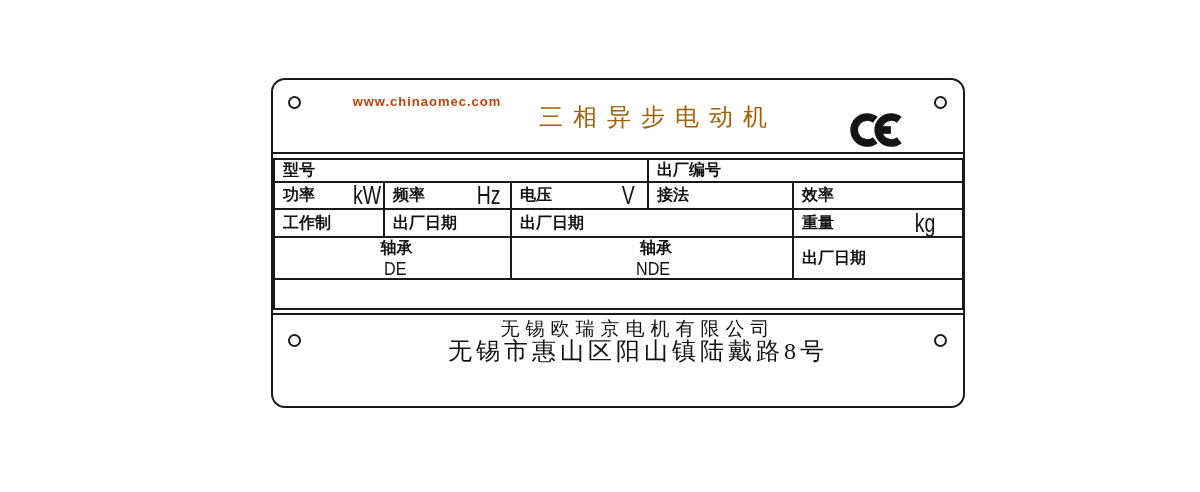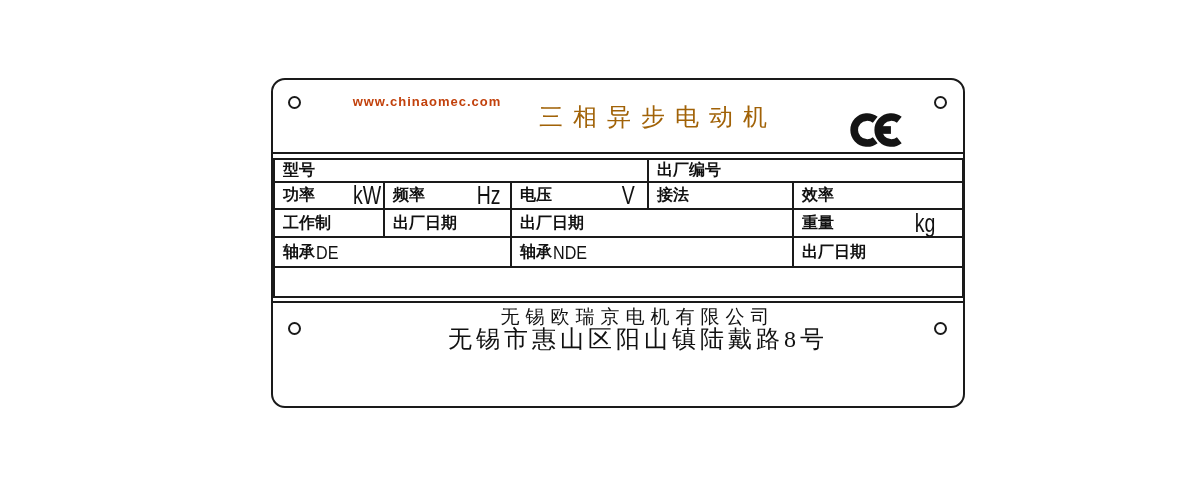--- a/index.html
+++ b/index.html
@@ -34,21 +34,21 @@
 
   .plate-title{position:absolute;left:266px;top:21px;font-size:24px;letter-spacing:10px;
                white-space:nowrap;color:#a16207;font-weight:500;}
 
   .ce{position:absolute;left:577px;top:31px;}
 
   
   .spec-table{border-collapse:collapse;table-layout:fixed;width:689px;margin-top:4px;flex:none;}
   .spec-table td{border:2px solid #1a1a1a;padding:0 0 0 8px;vertical-align:middle;overflow:hidden;}
   .cell{display:flex;justify-content:space-between;align-items:center;}
-  .cell-inline{display:flex;justify-content:flex-start;align-items:center;}
+  .cell-inline{display:flex;justify-content:flex-start;align-items:center;flex-direction:column;}
   .lbl{font-size:16px;font-weight:bold;white-space:nowrap;}
   .unit{font-family:"Liberation Sans",sans-serif;font-weight:400;font-size:25px;line-height:1;
         display:inline-block;transform:scaleX(.78);transform-origin:right center;white-space:nowrap;}
   .suffix{font-family:"Liberation Sans",sans-serif;font-weight:400;font-size:19px;line-height:1;
           display:inline-block;transform:scaleX(.85);transform-origin:left center;margin-left:1px;}
   .mr2 .unit{margin-right:2px;} .mr9 .unit{margin-right:9px;} .mr12 .unit{margin-right:12px;}
   .mr17 .unit{margin-right:17px;} .mr27 .unit{margin-right:27px;}
 
   
   .plate-footer{position:relative;flex:1;border-top:2px solid #1a1a1a;margin-top:3px;

